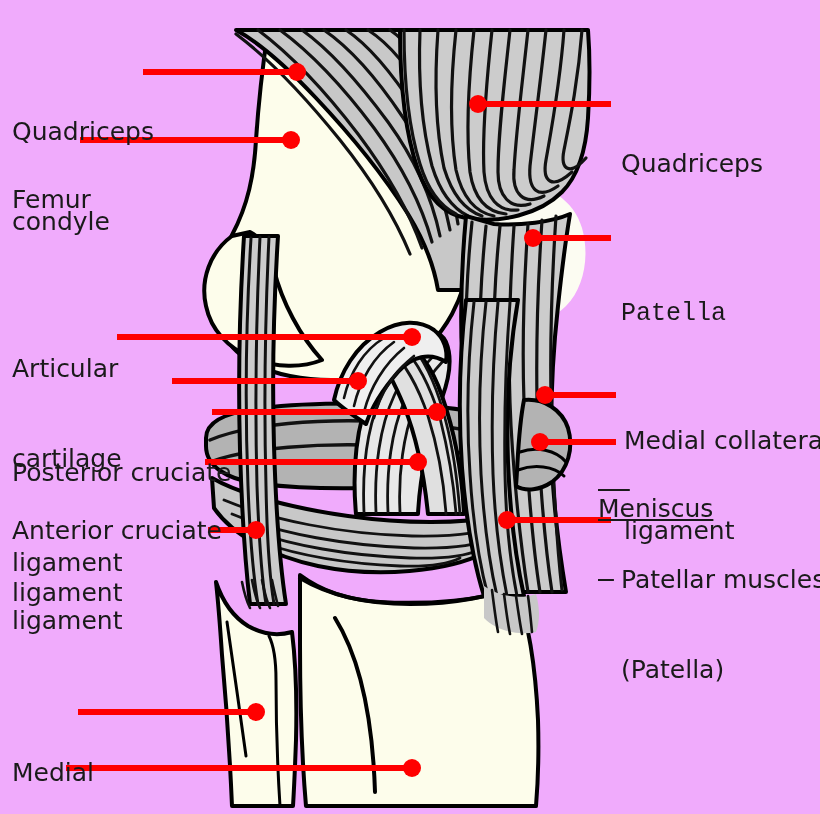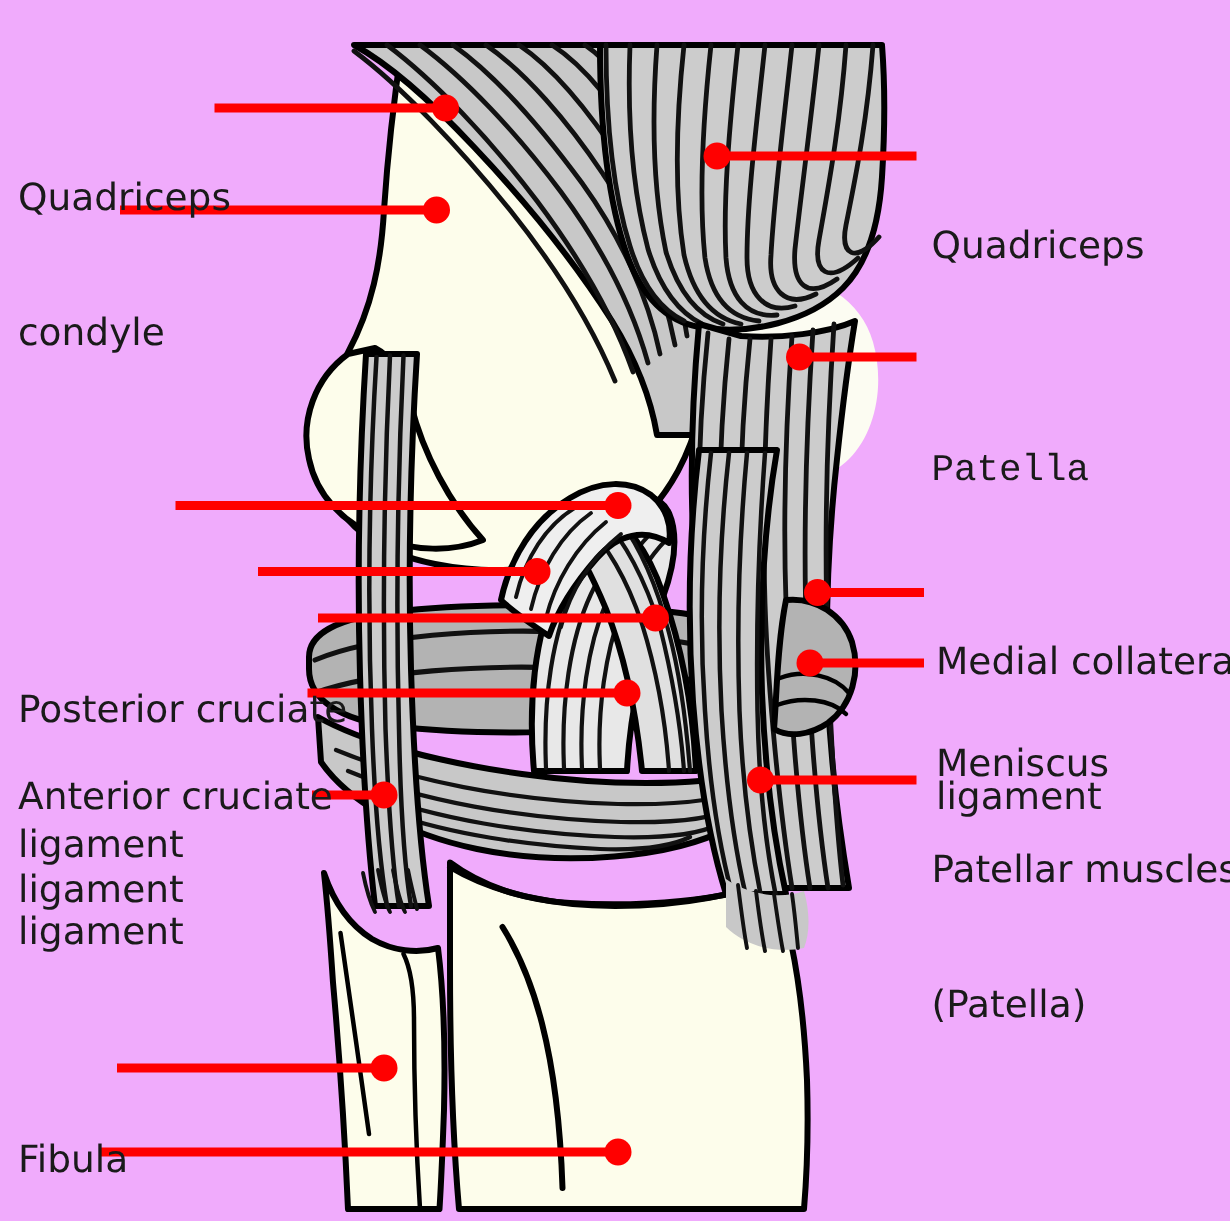--- a/index.html
+++ b/index.html
@@ -329,59 +329,66 @@
       <line x1="507" y1="520" x2="611" y2="520"></line>
       <circle cx="507" cy="520" r="9" stroke="none"></circle>
     </g>
   </svg>
 
   <div class="anno-label" style="left:12px; top:57px;">
     <div>Quadriceps</div>
     <div>condyle</div>
   </div>
 
-
+  <div class="anno-label" style="left:12px; top:125px;">
+    <div>Femur</div>
+  </div>
+
+  <div class="anno-label" style="left:12px; top:294px;">
+    <div>Articular</div>
+    <div>cartilage</div>
+  </div>
 
 
   <div class="anno-label" style="left:12px; top:398px;">
     <div>Posterior cruciate</div>
     <div>ligament</div>
   </div>
 
   <div class="anno-label" style="left:12px; top:456px;">
     <div>Anterior cruciate</div>
     <div>ligament</div>
   </div>
 
   <div class="anno-label" style="left:12px; top:518px;">
     <div>ligament</div>
   </div>
 
   <div class="anno-label" style="left:12px; top:698px;">
-    <div>Fibula</div>
+    <div>Medial</div>
   </div>
 
   <div class="anno-label" style="left:12px; top:754px;">
     
   </div>
 
   <div class="anno-label right" style="left:621px; top:89px;">
     <div>Quadriceps</div>
   </div>
 
   <div class="anno-label right" style="left:621px; top:239px;font-family:Liberation Mono, monospace;">
     <div>Patella</div>
   </div>
 
   <div class="anno-label right" style="left:624px; top:366px;">
     <div>Medial collateral</div>
     <div>ligament</div>
   </div>
 
-  <div class="anno-label right" style="left:624px; top:434px;">
+  <div class="anno-label right" style="left:598px; top:434px;text-decoration:underline;">
     <div>Meniscus</div>
   </div>
 
   <div class="anno-label right" style="left:621px; top:505px;">
     <div>Patellar muscles</div>
     <div>(Patella)</div>
   </div>
 
 </div>
 

